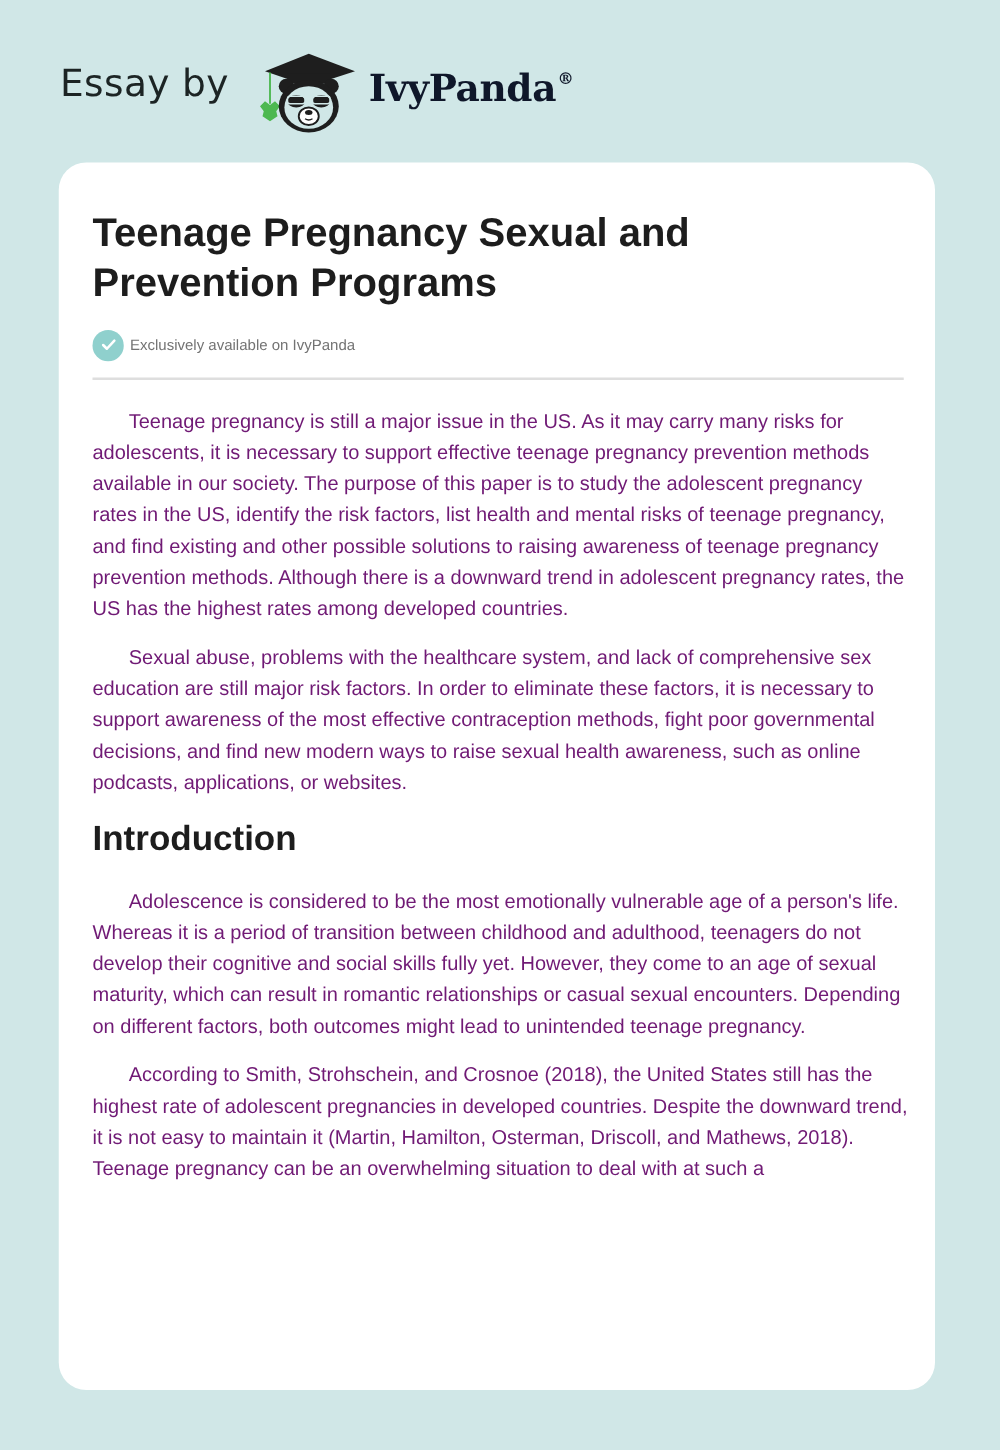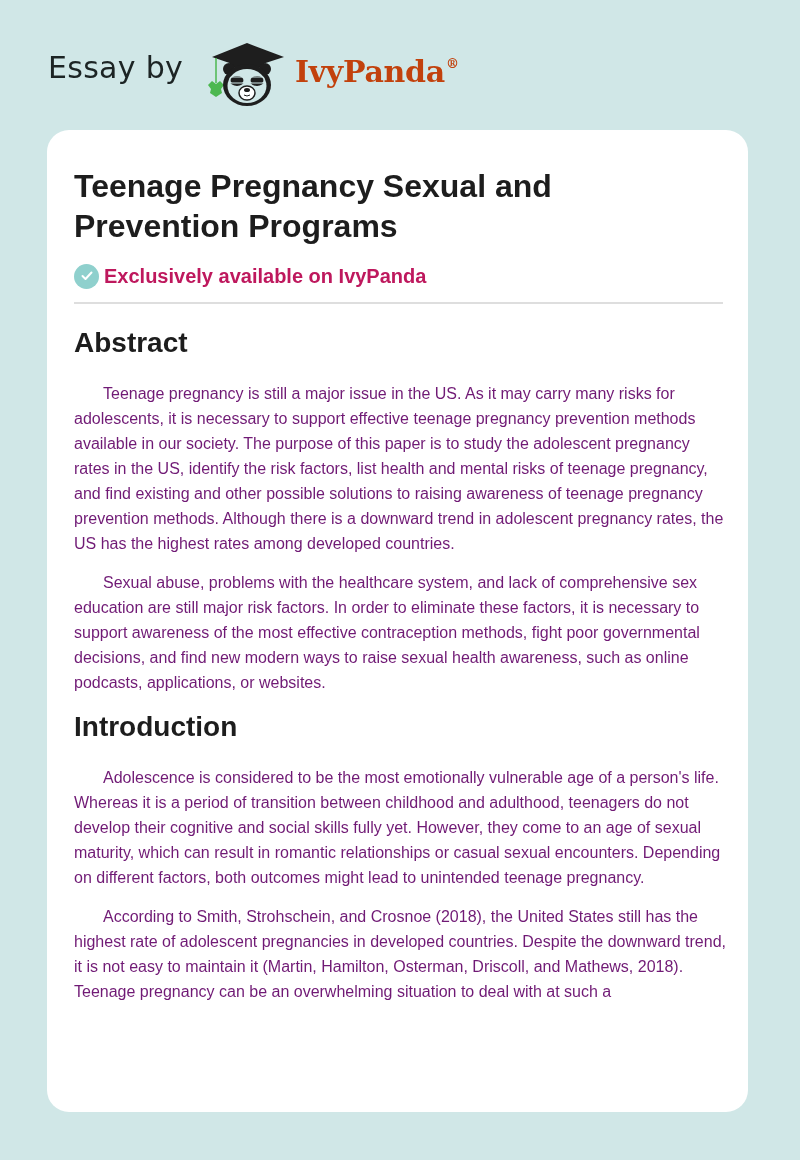--- a/index.html
+++ b/index.html
@@ -28,21 +28,21 @@
       position: absolute;
       left: 202px; top: 35px;
       width: 90px; height: 72px;
     }
     .brand {
       position: absolute;
       left: 295px; top: 54px;
       font-family: "DejaVu Serif", serif;
       font-weight: bold;
       font-size: 30px;
-      color: #c2410c;
+      color: #0f172a;
       letter-spacing: -0.3px;
     }
     .brand sup {
       font-size: 13px;
       vertical-align: top;
       position: relative;
       top: 2px;
       margin-left: 1px;
     }
     .card {
@@ -70,23 +70,23 @@
       height: 26px;
     }
     .badge-check {
       width: 25px; height: 25px;
       border-radius: 50%;
       background: #8fd0cd;
       display: flex; align-items: center; justify-content: center;
       margin-right: 5px;
     }
     .badge-text {
-      font-size: 20px;
-      font-weight: bold;
-      color: #be185d;
+      font-size: 12px;
+      font-weight: normal;
+      color: #737373;
     }
     .divider {
       position: absolute;
       left: 27px; top: 172px;
       width: 649px; height: 2px;
       background: #dedede;
     }
     .content {
       position: absolute;
       left: 27px; top: 195px;
@@ -151,21 +151,20 @@
         <path d="M1.5,5 L4.5,8 L10.5,1.5" stroke="#ffffff" stroke-width="2" fill="none" stroke-linecap="round" stroke-linejoin="round"></path>
       </svg>
     </span>
     <span class="badge-text">Exclusively available on IvyPanda</span>
   </div>
 
   <div class="divider"></div>
 
   <div class="content">
     <section>
-      <h2>Abstract</h2>
       <p>Teenage pregnancy is still a major issue in the US. As it may carry many risks for adolescents, it is necessary to support effective teenage pregnancy prevention methods available in our society. The purpose of this paper is to study the adolescent pregnancy rates in the US, identify the risk factors, list health and mental risks of teenage pregnancy, and find existing and other possible solutions to raising awareness of teenage pregnancy prevention methods. Although there is a downward trend in adolescent pregnancy rates, the US has the highest rates among developed countries.</p>
       <p>Sexual abuse, problems with the healthcare system, and lack of comprehensive sex education are still major risk factors. In order to eliminate these factors, it is necessary to support awareness of the most effective contraception methods, fight poor governmental decisions, and find new modern ways to raise sexual health awareness, such as online podcasts, applications, or websites.</p>
     </section>
     <section>
       <h2 class="second">Introduction</h2>
       <p>Adolescence is considered to be the most emotionally vulnerable age of a person's life. Whereas it is a period of transition between childhood and adulthood, teenagers do not develop their cognitive and social skills fully yet. However, they come to an age of sexual maturity, which can result in romantic relationships or casual sexual encounters. Depending on different factors, both outcomes might lead to unintended teenage pregnancy.</p>
       <p class="last">According to Smith, Strohschein, and Crosnoe (2018), the United States still has the highest rate of adolescent pregnancies in developed countries. Despite the downward trend, it is not easy to maintain it (Martin, Hamilton, Osterman, Driscoll, and Mathews, 2018). Teenage pregnancy can be an overwhelming situation to deal with at such a</p>
     </section>
   </div>
 </div>

